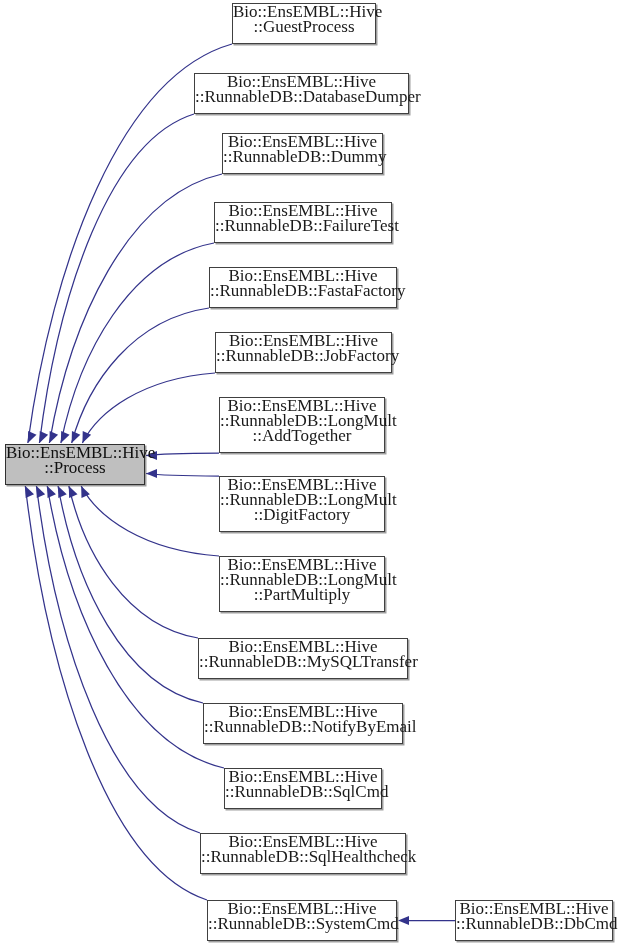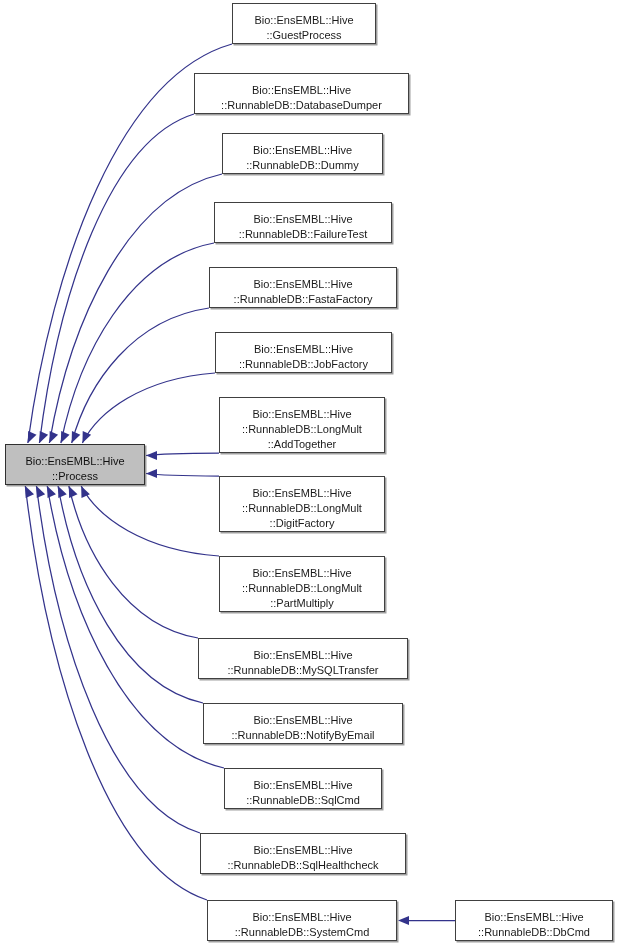--- a/index.html
+++ b/index.html
@@ -11,29 +11,30 @@
     overflow:hidden;
     font-family:"Liberation Sans", sans-serif;
   }
   .node{
     position:absolute;
     box-sizing:border-box;
     border:1px solid #404040;
     background:#ffffff;
     color:#1a1a1a;
     display:flex;
-    align-items:flex-end;
+    align-items:flex-start;
     justify-content:center;
     text-align:center;
-    font-size:11px;
+    font-size:17px;
     line-height:15px;
     letter-spacing:0px;
     white-space:pre-line;
     box-shadow:1.5px 1.5px 0 0 rgba(80,80,80,0.55);
     z-index:3;
+    font-family:Liberation Serif, serif;
   }
   .node.root{
     background:#bfbfbf;
     border:1px solid #303030;
     color:#101010;
   }
   .node .label{
     display:block;
     width:100%;
     white-space:pre-line;

